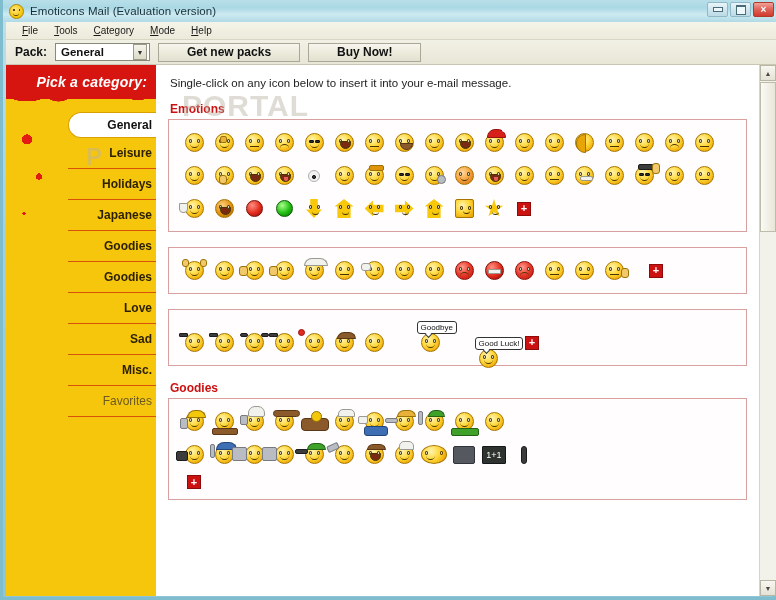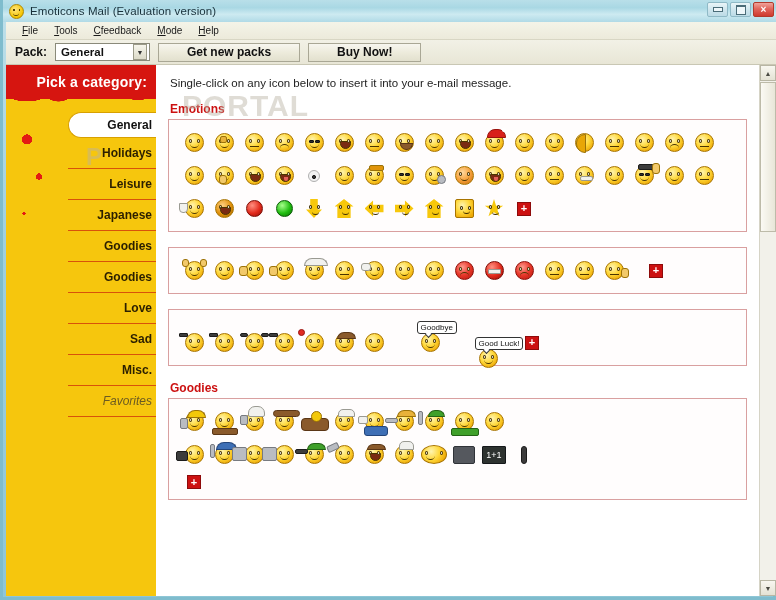--- a/index.html
+++ b/index.html
@@ -115,37 +115,37 @@
   }
   #cat-header:after{
     content:"";position:absolute;left:0;top:30px;width:150px;height:16px;
     background:
       radial-gradient(ellipse 26px 9px at 14% 0%,#d61510 70%,transparent 72%),
       radial-gradient(ellipse 18px 12px at 35% -2px,#d61510 70%,transparent 72%),
       radial-gradient(ellipse 30px 7px at 62% -1px,#d61510 70%,transparent 72%),
       radial-gradient(ellipse 20px 10px at 88% -2px,#d61510 70%,transparent 72%);
   }
   #cat-header span{
-    font-size:14px;font-weight:bold;color:#ffffff;
+    font-size:14px;font-style:italic;font-weight:bold;color:#ffffff;
     letter-spacing:.2px;position:relative;z-index:2;
   }
   #cat-list{position:absolute;left:62px;top:47px;width:95px;}
   .cat-item{
     height:31px;display:flex;align-items:center;justify-content:flex-end;
     padding-right:11px;box-sizing:border-box;
     font-size:12px;font-weight:bold;color:#2b1f00;
     border-bottom:1.5px solid #d8520a;position:relative;
   }
   .cat-item.selected{
     background:#ffffff;border-bottom:none;
     border-top-left-radius:16px;border-bottom-left-radius:16px;
     border:1px solid #d8a000;border-right:none;
     color:#111;height:26px;
   }
-  .cat-item.muted{color:#6b5a22;font-style:italic;font-weight:normal;}
+  .cat-item.muted{color:#6b5a22;font-weight:normal;}
   
   .wm{
     position:absolute;pointer-events:none;color:#b9b2a4;opacity:.45;
     font-weight:bold;letter-spacing:1px;white-space:nowrap;
   }
   #wm-sidebar{left:80px;top:78px;font-size:24px;}
   
   #main{
     flex:1 1 auto;position:relative;background:#ffffff;overflow:hidden;
   }
@@ -308,21 +308,21 @@
         </div>
       <div class="winbtn close">
           <span>×</span>
         </div>
     </div>
   </div>
 
   <div id="menubar">
     <div class="menu-item"><u>F</u><span>ile</span></div>
     <div class="menu-item"><u>T</u><span>ools</span></div>
-    <div class="menu-item"><u>C</u><span>feedback</span></div>
+    <div class="menu-item"><u>C</u><span>ategory</span></div>
     <div class="menu-item"><u>M</u><span>ode</span></div>
     <div class="menu-item"><u>H</u><span>elp</span></div>
   </div>
 
   <div id="toolbar">
     <div id="pack-label">Pack:</div>
     <div id="pack-select">
       <span>General</span>
       <span class="arrow">▼</span>
     </div>
@@ -335,24 +335,24 @@
     <div id="sidebar">
       <div id="cat-header">
         <span>Pick a category:</span>
       </div>
       <div class="wm" id="wm-sidebar">P</div>
       <div id="cat-list">
         <div class="cat-item selected">
             <span>General</span>
           </div>
         <div class="cat-item">
+            <span>Leisure</span>
+          </div>
+        <div class="cat-item">
             <span>Holidays</span>
-          </div>
-        <div class="cat-item">
-            <span>Leisure</span>
           </div>
         <div class="cat-item">
             <span>Japanese</span>
           </div>
         <div class="cat-item">
             <span>Goodies</span>
           </div>
         <div class="cat-item">
             <span>Goodies</span>
           </div>

